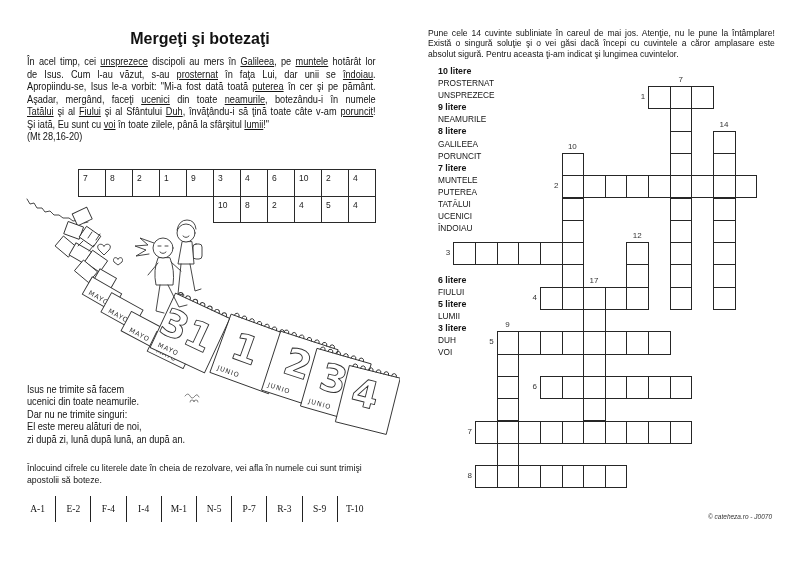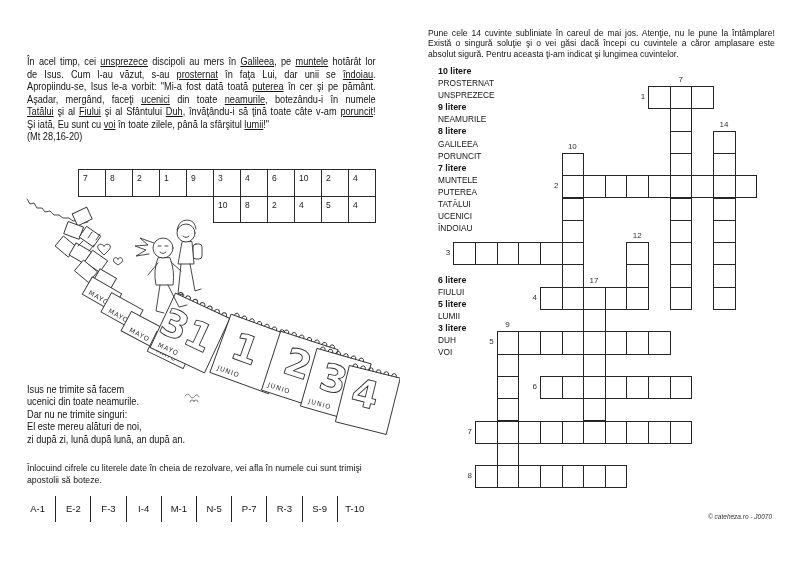--- a/index.html
+++ b/index.html
@@ -18,21 +18,21 @@
 
   .drow { display:flex; }
   .dcell { width:28px; height:28px; margin-left:-1px; border:1px solid #2a2a2a; box-sizing:border-box;
            font-size:8.5px; line-height:10px; padding:3px 0 0 4px; color:#222; }
   .drow2 .dcell { height:27px; }
 
   .poem { left:27px; top:384px; width:376px; font-size:10px; line-height:12.4px; white-space:nowrap; }
   .instr { left:27px; top:462px; width:380px; font-size:9.5px; line-height:12px; white-space:nowrap; }
 
   .key { left:20px; top:496px; display:flex; height:26px; }
-  .kitem { width:35.2px; height:26px; line-height:26px; text-align:center; font-size:9.5px; box-sizing:border-box; }
+  .kitem { width:35.2px; height:26px; line-height:26px; text-align:center; font-size:9.5px; box-sizing:border-box;font-family:Liberation Serif, serif; }
   .kitem + .kitem { border-left:1px solid #222; }
 
   .cwinstr { left:428px; top:28px; width:377px; font-size:9.3px; line-height:10.4px; }
   .cwline { text-align:justify; text-align-last:justify; }
   .cwline.last { text-align-last:left; }
 
   .words { left:438px; font-size:9px; line-height:12.1px; white-space:nowrap; }
   .words .glabel { font-weight:bold; font-size:9.6px; }
   .wordsA { top:65px; }
   .wordsB { top:274px; line-height:12px; }
@@ -45,20 +45,21 @@
 
   .illus { position:absolute; left:0; top:180px; width:400px; height:265px; }
   .illus .bignum { font-family:"DejaVu Sans", sans-serif; font-weight:bold; font-size:38px; fill:#ffffff; stroke:#333; stroke-width:0.9; text-anchor:middle; }
   .illus .month { font-family:"DejaVu Sans", sans-serif; font-size:6.5px; fill:#333; stroke:none; letter-spacing:1px; }
 </style>
 </head>
 <body>
 
 <div id="page">
 
+  <div class="abs title">Mergeţi şi botezaţi</div>
 
   <div class="abs passage narrow" id="passage">
       <div class="pline"><span>În acel timp, cei </span><span class="u">unsprezece</span><span> discipoli au mers în </span><span class="u">Galileea</span><span>, pe </span><span class="u">muntele</span><span> hotărât lor</span></div>
       <div class="pline"><span>de Isus. Cum l-au văzut, s-au </span><span class="u">prosternat</span><span> în faţa Lui, dar unii se </span><span class="u">îndoiau</span><span>.</span></div>
       <div class="pline"><span>Apropiindu-se, Isus le-a vorbit: "Mi-a fost dată toată </span><span class="u">puterea</span><span> în cer şi pe pământ.</span></div>
       <div class="pline"><span>Aşadar, mergând, faceţi </span><span class="u">ucenici</span><span> din toate </span><span class="u">neamurile</span><span>, botezându-i în numele</span></div>
       <div class="pline"><span class="u">Tatălui</span><span> şi al </span><span class="u">Fiului</span><span> şi al Sfântului </span><span class="u">Duh</span><span>, învăţându-i să ţină toate câte v-am </span><span class="u">poruncit</span><span>!</span></div>
       <div class="pline last"><span>Şi iată, Eu sunt cu </span><span class="u">voi</span><span> în toate zilele, până la sfârşitul </span><span class="u">lumii</span><span>!"</span></div>
       <div class="pref">(Mt 28,16-20)</div>
     </div>
@@ -181,21 +182,21 @@
   </div>
 
   <div class="abs instr narrow">
     <div>Înlocuind cifrele cu literele date în cheia de rezolvare, vei afla în numele cui sunt trimişi</div>
     <div>apostolii să boteze.</div>
   </div>
 
   <div class="abs key">
     <div class="kitem">A-1</div>
     <div class="kitem">E-2</div>
-    <div class="kitem">F-3</div>
+    <div class="kitem">F-4</div>
     <div class="kitem">I-4</div>
     <div class="kitem">M-1</div>
     <div class="kitem">N-5</div>
     <div class="kitem">P-7</div>
     <div class="kitem">R-3</div>
     <div class="kitem">S-9</div>
     <div class="kitem">T-10</div>
   </div>
 
   <div class="abs cwinstr narrow">

